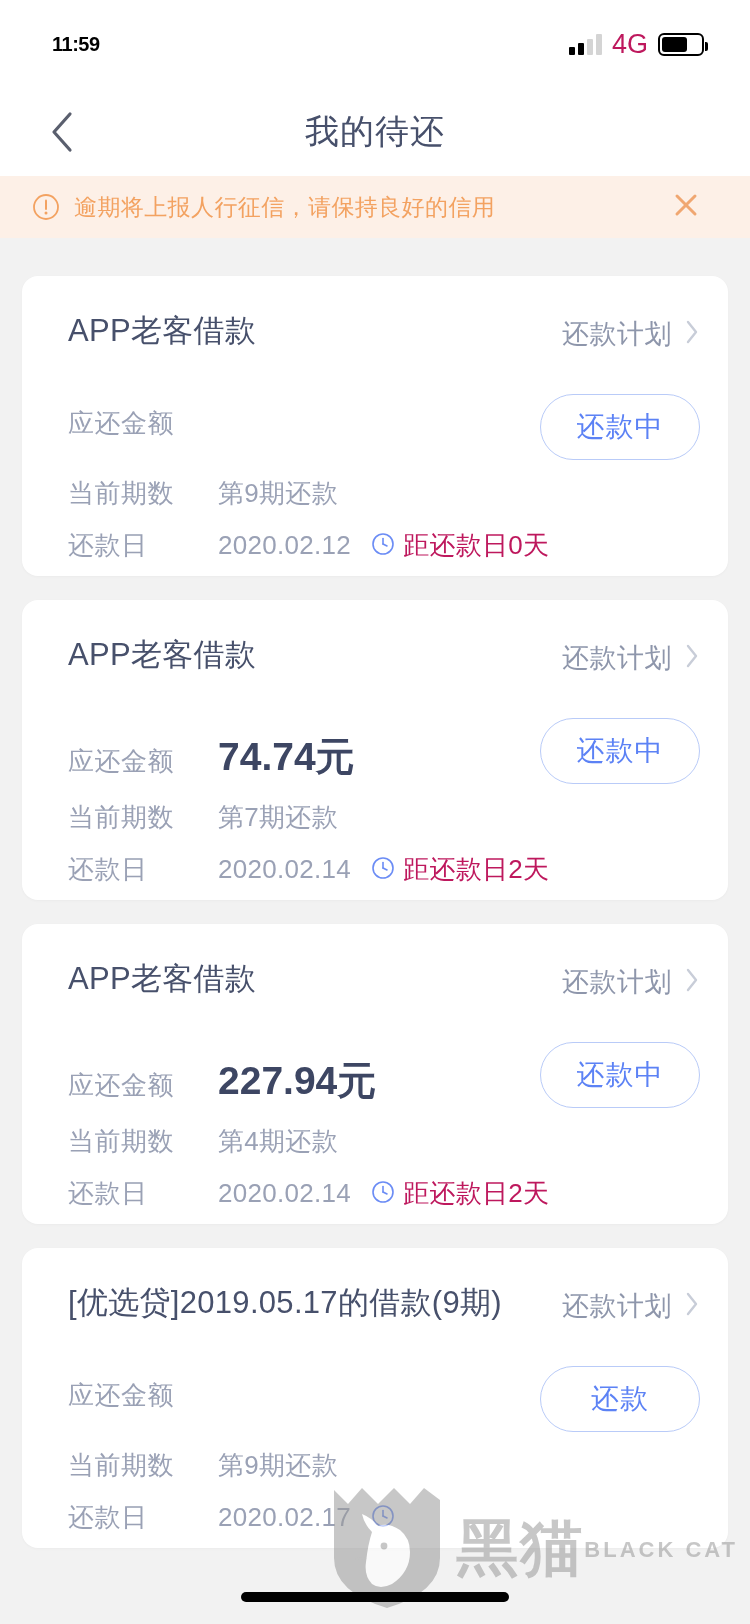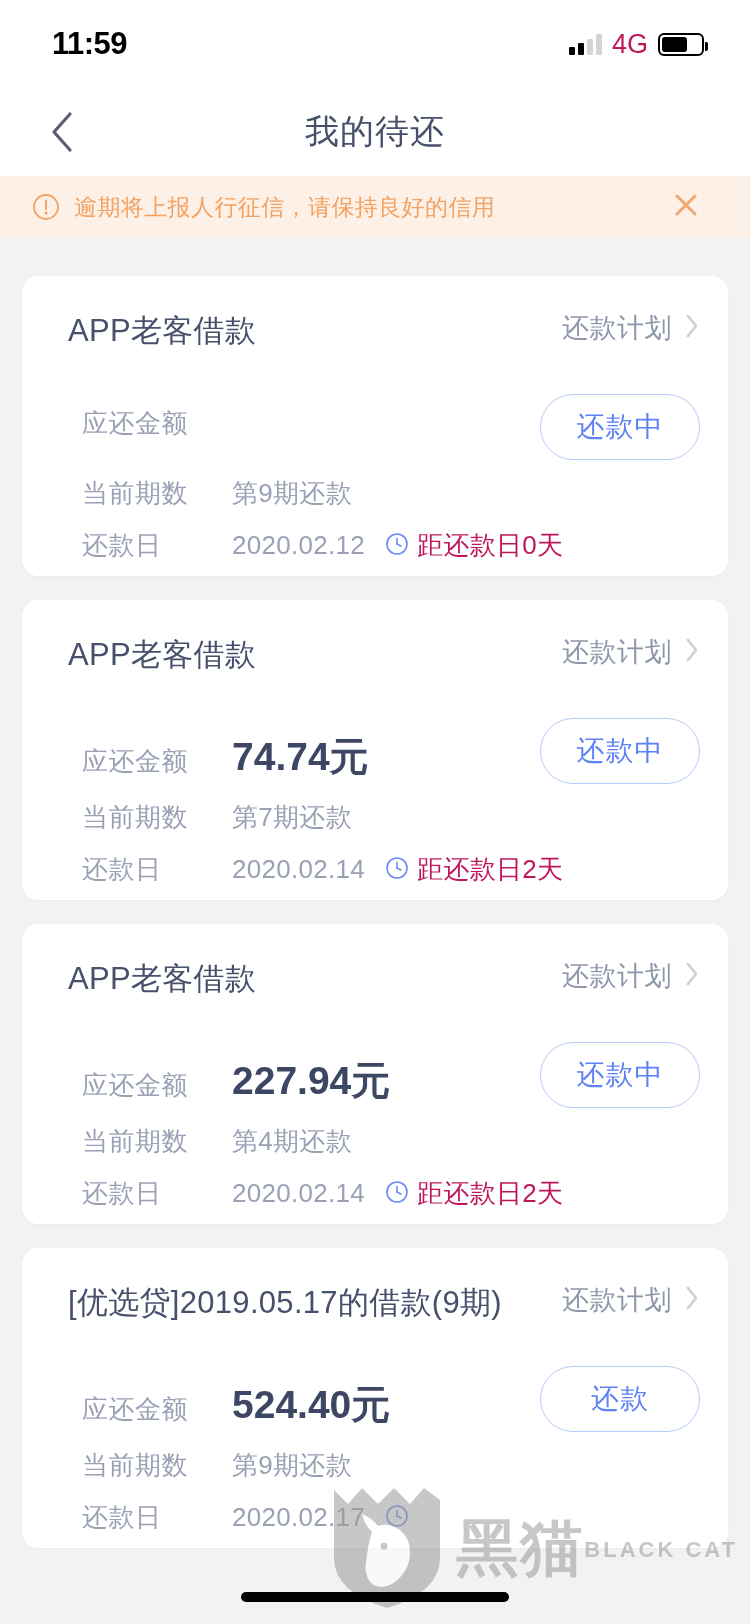--- a/index.html
+++ b/index.html
@@ -11,21 +11,21 @@
   }
   .phone { position:relative; width:750px; height:1624px; background:#f2f2f2; overflow:hidden; }
 
   
   .statusbar {
     position:absolute; top:0; left:0; width:750px; height:88px;
     background:#ffffff;
     display:flex; align-items:center; justify-content:space-between;
     padding:0 46px 0 52px;
   }
-  .clock { font-size:31px; font-weight:700; color:#000; letter-spacing:-0.5px; }
+  .clock { font-size:20px; font-weight:700; color:#000; letter-spacing:-0.5px; }
   .status-right { display:flex; align-items:center; gap:10px; }
   .signal { display:flex; align-items:flex-end; gap:3px; height:21px; }
   .signal i { display:block; width:6px; border-radius:1px; background:#000; }
   .signal i.b1 { height:8px; }
   .signal i.b2 { height:12px; }
   .signal i.b3 { height:16px; background:#d4d4d4; }
   .signal i.b4 { height:21px; background:#d4d4d4; }
   .netlabel { font-size:27px; font-weight:500; color:#be185d; letter-spacing:0px; }
   .battery { position:relative; width:46px; height:23px; border:2px solid #000; border-radius:6px; padding:2px; }
   .battery .fill { height:100%; width:66%; background:#000; border-radius:3px; }
@@ -64,28 +64,28 @@
 
   
   .cards { position:absolute; top:238px; left:0; width:750px; bottom:0; padding-top:38px; }
   .card {
     position:relative; width:706px; margin:0 0 24px 22px;
     background:#ffffff; border-radius:16px; height:300px;
     box-shadow:0 1px 3px rgba(0,0,0,0.03);
   }
   .card-head {
     position:absolute; top:34px; left:46px; right:28px;
-    display:flex; align-items:flex-start; justify-content:space-between;
+    display:flex; align-items:flex-end; justify-content:space-between;
   }
   .card-title { font-size:31px; color:#47506b; letter-spacing:0.3px; white-space:nowrap; }
   .plan-link { display:flex; align-items:center; gap:12px; cursor:pointer; }
   .plan-label { font-size:27px; color:#8e96ab; letter-spacing:0.5px; white-space:nowrap; }
   .plan-chevron { display:block; }
 
-  .card-body { position:absolute; top:130px; left:60px; right:28px; }
+  .card-body { position:absolute; top:130px; left:46px; right:28px; }
   .row { display:flex; align-items:baseline; height:52px; }
   .row-label {
     width:150px; flex:0 0 150px; font-size:26px; color:#9aa1b5; letter-spacing:0.5px;
   }
   .row-value { font-size:26px; color:#9aa1b5; letter-spacing:0.3px; }
   .row.amount { height:70px; }
   .row.amount .row-value {
     font-size:39px; font-weight:700; color:#3d4663; letter-spacing:0px;
   }
   .due-wrap { display:flex; align-items:center; }
@@ -308,21 +308,20 @@
           <span class="plan-chevron">
             <svg width="16" height="28" viewBox="0 0 16 28">
               <polyline points="4,4 12,14 4,24" fill="none" stroke="#c8cdd8" stroke-width="2.4" stroke-linecap="round" stroke-linejoin="round"></polyline>
             </svg>
           </span>
         </div>
       </div>
       <div class="card-body">
         <div class="row amount">
           <div class="row-label">应还金额</div>
-          <div class="row-value">524.40元</div>
         </div>
         <div class="row">
           <div class="row-label">当前期数</div>
           <div class="row-value">第9期还款</div>
         </div>
         <div class="row">
           <div class="row-label">还款日</div>
           <div class="due-wrap">
             <span class="due-date">2020.02.17</span>
             <span class="countdown">

